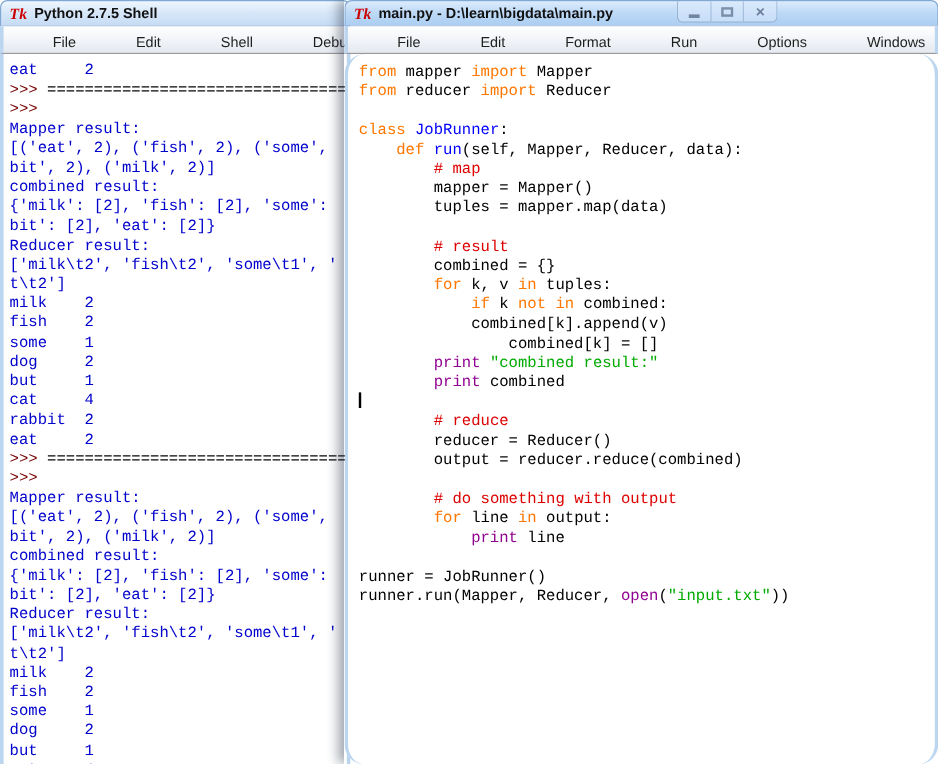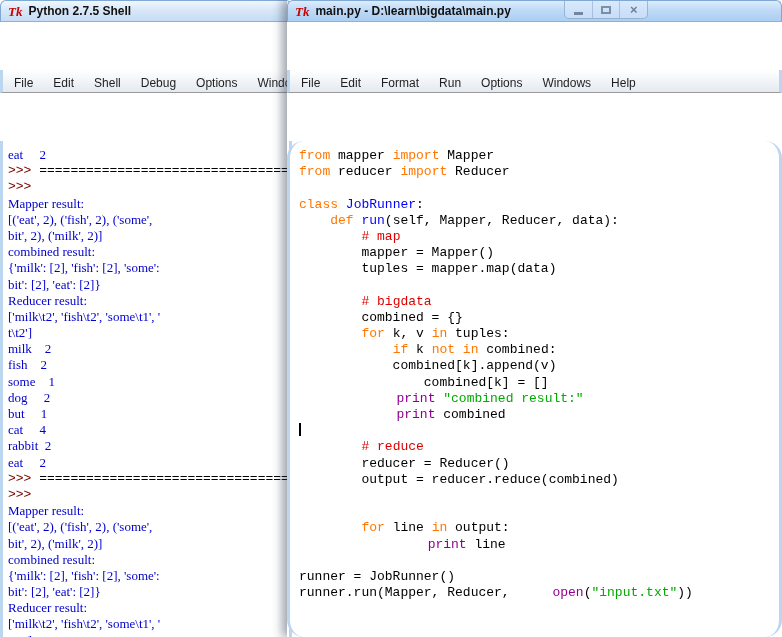--- a/index.html
+++ b/index.html
@@ -1,21 +1,21 @@
 <!DOCTYPE html>
 <html><head>
 <meta charset="utf-8">
 <style>
   * { box-sizing: border-box; }
   html,body { margin:0; padding:0; }
   body {
     width:782px; height:637px; position:relative; overflow:hidden;
     background:#ffffff; font-family:"Liberation Sans", sans-serif;
   }
-  .window { position:absolute; top:0; display:flex; flex-direction:column;gap:48px; }
+  .window { position:absolute; top:0; display:flex; flex-direction:column; }
   .shell-win  { left:0;   width:292px; height:637px; z-index:1; }
   .editor-win { left:287px; width:495px; height:637px; z-index:2;
                 box-shadow:-5px 0 9px rgba(45,55,75,.45); }
 
   .titlebar {
     flex:0 0 22px; height:22px; display:flex; align-items:center; gap:6px;
     padding:0 7px; border:1px solid #7fa8d4; border-bottom:1px solid #8fb0d8;
     border-radius:6px 6px 0 0; position:relative;
     font-size:12px; color:#111;
   }
@@ -39,42 +39,42 @@
   .glyph-max  { width:10px; height:8px; border:2px solid rgba(40,60,90,.5); }
   .glyph-close{ color:rgba(40,60,90,.6); font-size:13px; font-weight:bold; line-height:1; }
 
   .menubar {
     flex:0 0 23px; height:23px; display:flex; align-items:center;
     background:linear-gradient(#ffffff, #f0f3f7 55%, #e4e9f0);
     border-bottom:1px solid #9a9a9a;
     border-left:3px solid #bdd6f0; border-right:3px solid #bdd6f0;
     font-size:12px; color:#1e1e1e; padding-left:1px;
   }
-  .menu-item { padding:3px 10px 0; white-space:nowrap; }
+  .menu-item { padding:3px 10px 0; white-space:nowrap;margin-left:30px; }
 
   .content {
     flex:1 1 auto; background:#fff; overflow:hidden;
     border-left:3px solid #bdd6f0; border-right:3px solid #bdd6f0;
     font-family:"Liberation Mono","DejaVu Sans Mono", monospace;
     font-size:13px; color:#000;
   }
   .shell-content  { padding:6px 0 0 5px; }
   .editor-content { padding:7px 0 0 9px;border-radius:17px; }
 
   .cl { height:16.2px; line-height:16.2px; white-space:pre; }
 
   
-  .tk-out { color:#0000cc;font-family:Liberation Serif, serif; }   
+  .tk-out { color:#0000cc; }   
   .tk-con { color:#770000; }   
   .tk-txt { color:#000000; }   
   .tk-kw  { color:#ff7700; }   
   .tk-def { color:#0000ff; }   
   .tk-com { color:#dd0000; }   
   .tk-str { color:#00aa00; }   
-  .tk-blt { color:#900090;margin-left:35px; }   
+  .tk-blt { color:#900090; }   
 
   .caret { display:inline-block; width:2px; height:13px; background:#000;
            vertical-align:-2px; margin-right:-2px; }
 </style>
 </head>
 <body>
 
 <div class="window shell-win">
   <div class="titlebar inactive">
     <span class="tk-icon">Tk</span>
@@ -157,33 +157,33 @@
   <div class="content editor-content">
       <div class="cl"><span class="tk-kw">from</span><span class="tk-txt"> mapper </span><span class="tk-kw">import</span><span class="tk-txt"> Mapper</span></div>
       <div class="cl"><span class="tk-kw">from</span><span class="tk-txt"> reducer </span><span class="tk-kw">import</span><span class="tk-txt"> Reducer</span></div>
       <div class="cl"></div>
       <div class="cl"><span class="tk-kw">class</span><span class="tk-txt"> </span><span class="tk-def">JobRunner</span><span class="tk-txt">:</span></div>
       <div class="cl"><span class="tk-txt">    </span><span class="tk-kw">def</span><span class="tk-txt"> </span><span class="tk-def">run</span><span class="tk-txt">(self, Mapper, Reducer, data):</span></div>
       <div class="cl"><span class="tk-txt">        </span><span class="tk-com"># map</span></div>
       <div class="cl"><span class="tk-txt">        mapper = Mapper()</span></div>
       <div class="cl"><span class="tk-txt">        tuples = mapper.map(data)</span></div>
       <div class="cl"></div>
-      <div class="cl"><span class="tk-txt">        </span><span class="tk-com"># bigdata</span></div>
+      <div class="cl"><span class="tk-txt">        </span><span class="tk-com"># result</span></div>
       <div class="cl"><span class="tk-txt">        combined = {}</span></div>
       <div class="cl"><span class="tk-txt">        </span><span class="tk-kw">for</span><span class="tk-txt"> k, v </span><span class="tk-kw">in</span><span class="tk-txt"> tuples:</span></div>
       <div class="cl"><span class="tk-txt">            </span><span class="tk-kw">if</span><span class="tk-txt"> k </span><span class="tk-kw">not</span><span class="tk-txt"> </span><span class="tk-kw">in</span><span class="tk-txt"> combined:</span></div>
       <div class="cl"><span class="tk-txt">            combined[k].append(v)</span></div>
       <div class="cl"><span class="tk-txt">                combined[k] = []</span></div>
       <div class="cl"><span class="tk-txt">        </span><span class="tk-blt">print</span><span class="tk-txt"> </span><span class="tk-str">"combined result:"</span></div>
       <div class="cl"><span class="tk-txt">        </span><span class="tk-blt">print</span><span class="tk-txt"> combined</span></div>
       <div class="cl"><span class="caret"></span></div>
       <div class="cl"><span class="tk-txt">        </span><span class="tk-com"># reduce</span></div>
       <div class="cl"><span class="tk-txt">        reducer = Reducer()</span></div>
       <div class="cl"><span class="tk-txt">        output = reducer.reduce(combined)</span></div>
       <div class="cl"></div>
-      <div class="cl"><span class="tk-txt">        </span></div>
+      <div class="cl"><span class="tk-txt">        </span><span class="tk-com"># do something with output</span></div>
       <div class="cl"><span class="tk-txt">        </span><span class="tk-kw">for</span><span class="tk-txt"> line </span><span class="tk-kw">in</span><span class="tk-txt"> output:</span></div>
       <div class="cl"><span class="tk-txt">            </span><span class="tk-blt">print</span><span class="tk-txt"> line</span></div>
       <div class="cl"></div>
       <div class="cl"><span class="tk-txt">runner = JobRunner()</span></div>
       <div class="cl"><span class="tk-txt">runner.run(Mapper, Reducer, </span><span class="tk-blt">open</span><span class="tk-txt">(</span><span class="tk-str">"input.txt"</span><span class="tk-txt">))</span></div>
     </div>
 </div>
 
 </body></html>

